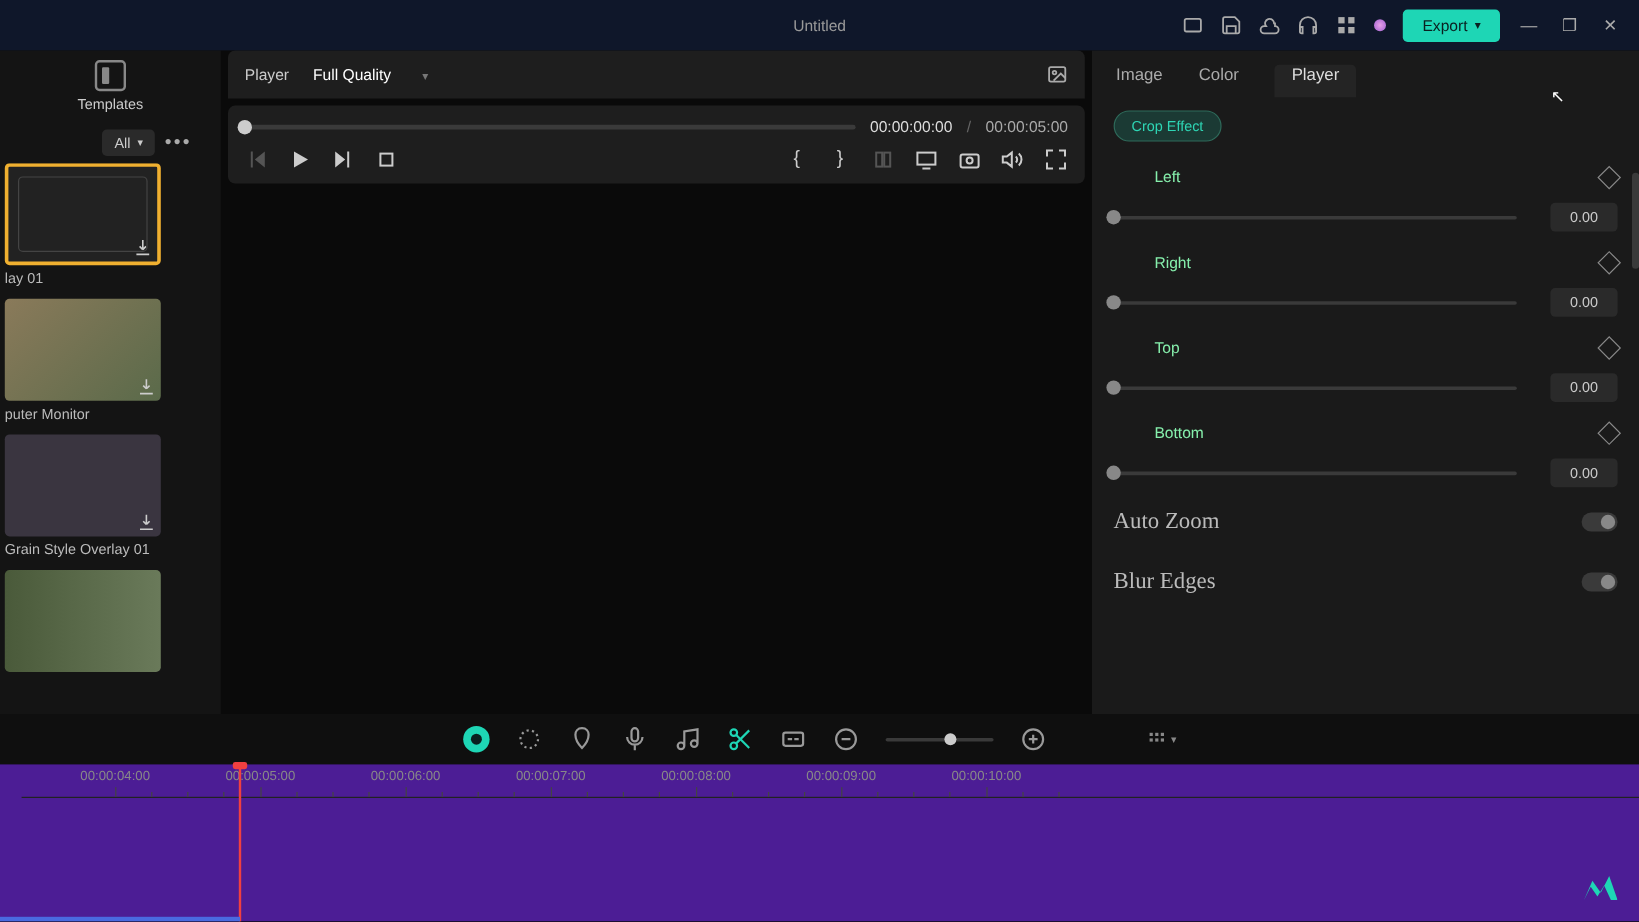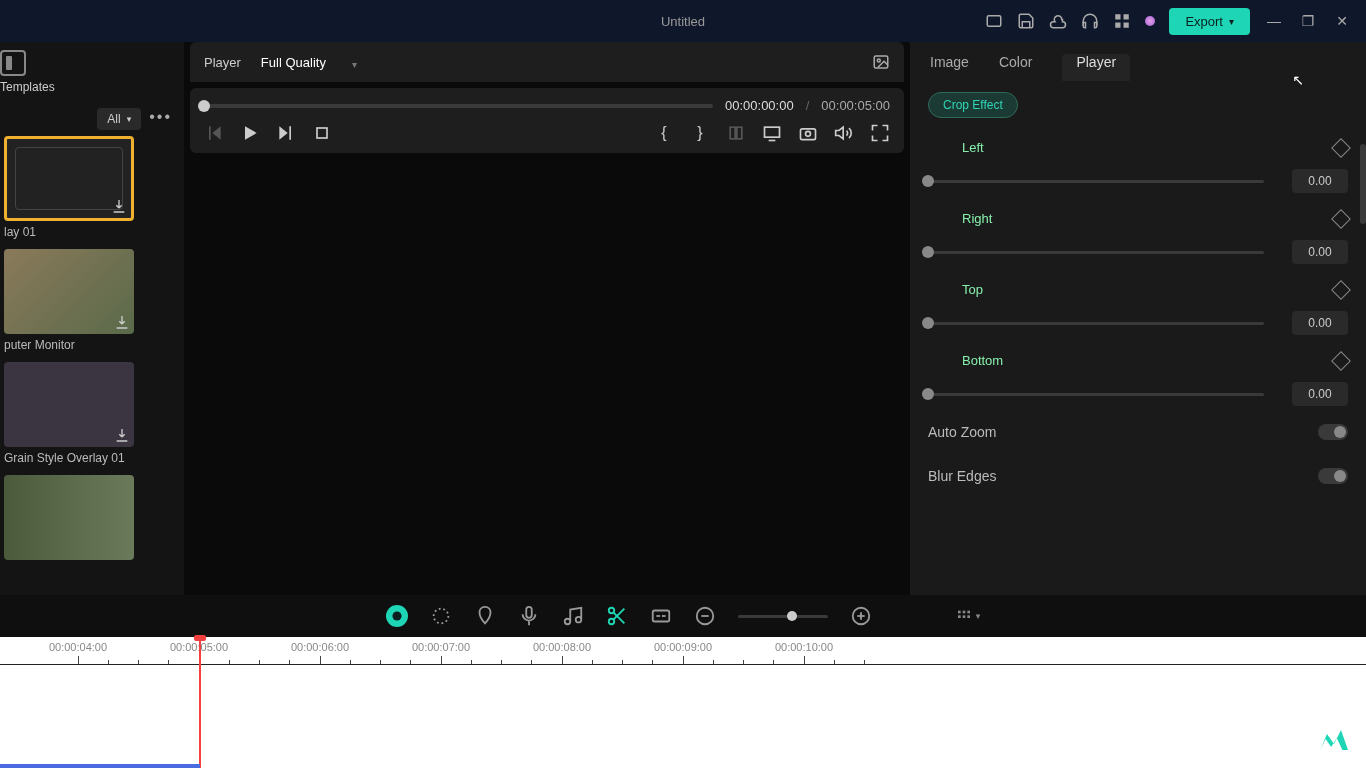--- a/index.html
+++ b/index.html
@@ -11,25 +11,25 @@
 .titlebar-right { position: absolute; right: 0; display: flex; align-items: center; gap: 14px; padding-right: 14px; }
 .titlebar-icon { width: 18px; height: 18px; color: #aaa; cursor: pointer; display:flex; align-items:center; justify-content:center; }
 .titlebar-icon.dot { width:10px; height:10px; background: radial-gradient(circle,#e8a0e8,#a060d0); border-radius:50%; }
 .export-btn { background:#1ed6b5; color:#0a2020; padding:6px 16px; border-radius:4px; font-size:13px; font-weight:500; display:flex; align-items:center; gap:6px; cursor:pointer; }
 .export-btn::after { content:"▾"; font-size:10px; }
 .win-btn { width:20px; height:20px; color:#aaa; cursor:pointer; display:flex; align-items:center; justify-content:center; font-size:14px; }
 
 
 .layout { display:flex; height:553px; }
 .left-panel { width:184px; background:#141414; display:flex; flex-direction:column; }
-.left-header { display:flex; flex-direction:column; align-items:flex-start; padding:8px 0; }
+.left-header { display:flex; flex-direction:column; align-items:center; padding:8px 0; }
 .templates-icon { width:26px; height:26px; border:2px solid #888; border-radius:4px; margin-bottom:4px; position:relative; }
 .templates-icon::before { content:""; position:absolute; left:4px; top:4px; bottom:4px; width:6px; background:#888; border-radius:1px; }
 .templates-label { color:#ccc; font-size:12px; }
-.filter-row { display:flex; align-items:flex-start; justify-content:flex-end; gap:8px; padding:6px 12px; }
+.filter-row { display:flex; align-items:center; justify-content:flex-end; gap:8px; padding:6px 24px; }
 .filter-all { background:#2a2a2a; border-radius:4px; padding:4px 10px; font-size:12px; color:#ccc; display:flex; align-items:center; gap:6px; cursor:pointer; }
 .filter-all::after { content:"▾"; font-size:9px; }
 .filter-more { color:#aaa; font-size:16px; letter-spacing:2px; cursor:pointer; }
 .template-list { flex:1; overflow-y:auto; padding:0 4px; }
 .template-item { margin-bottom:6px; position:relative; }
 .template-thumb { width:130px; height:85px; background:#222; border-radius:4px; position:relative; overflow:hidden; margin-left:0; }
 .template-thumb.selected { border:3px solid #f0b030; }
 .template-thumb.selected::after { content:""; position:absolute; inset:8px; border:1px solid #444; border-radius:4px; }
 .template-thumb .dl-icon { position:absolute; right:4px; bottom:4px; width:16px; height:16px; color:#ccc; }
 .template-thumb.photo { background:linear-gradient(135deg,#8a7a5a,#5a6a4a); }
@@ -89,35 +89,35 @@
 .prop-group { padding:14px 18px 4px; }
 .prop-header { display:flex; align-items:center; justify-content:space-between; margin-bottom:14px; }
 .prop-label { font-size:13px; color:#86efac;margin-left:34px; }
 .keyframe-btn { width:14px; height:14px; border:1.5px solid #888; transform:rotate(45deg); cursor:pointer; }
 .prop-slider-row { display:flex; align-items:center; gap:28px; }
 .prop-track { flex:1; height:3px; background:#3a3a3a; border-radius:2px; position:relative; }
 .prop-thumb { position:absolute; left:0; top:50%; width:12px; height:12px; background:#888; border-radius:50%; transform:translate(-50%,-50%); cursor:pointer; }
 .prop-value { width:56px; background:#2a2a2a; border-radius:4px; padding:5px 0; font-size:12px; color:#ccc; text-align:center; }
 
 .switch-row { display:flex; align-items:center; justify-content:space-between; padding:14px 18px; }
-.switch-label { font-size:14px; color:#bbb; }
+.switch-label { font-size:19px; color:#bbb;font-family:Liberation Serif, serif; }
 .toggle-off { width:30px; height:16px; background:#3a3a3a; border-radius:8px; position:relative; cursor:pointer; }
 .toggle-off::after { content:""; position:absolute; right:2px; top:2px; width:12px; height:12px; background:#888; border-radius:50%; }
 
 
 .timeline-toolbar { height:42px; display:flex; align-items:center; justify-content:center; gap:22px; background:#0f0f0f; padding:0 16px; }
 .tl-btn { width:22px; height:22px; color:#999; cursor:pointer; display:flex; align-items:center; justify-content:center; }
 .tl-btn.green { background:#1ed6b5; color:#0a2020; border-radius:50%; }
 .zoom-track { width:90px; height:3px; background:#3a3a3a; border-radius:2px; position:relative; }
 .zoom-thumb { position:absolute; left:60%; top:50%; width:10px; height:10px; background:#ccc; border-radius:50%; transform:translate(-50%,-50%); }
 .tl-grid-btn { color:#888; cursor:pointer; display:flex; align-items:center; gap:4px; }
 .tl-grid-btn::after { content:"▾"; font-size:9px; }
 
 
-.timeline-area { background:#ffffff; height:131px; position:relative; }
+.timeline-area { background:#4c1d95; height:131px; position:relative;padding-left:18px; }
 .ruler { height:28px; position:relative; border-bottom:1px solid #222; }
 .ruler-mark { position:absolute; top:4px; font-size:11px; color:#888; transform:translateX(-50%); }
 .ruler-tick { position:absolute; bottom:0; width:1px; height:8px; background:#444; }
 .ruler-tick.minor { height:4px; }
 .playhead { position:absolute; top:0; width:2px; height:100%; background:#f04040; }
 .playhead::before { content:""; position:absolute; top:-2px; left:-5px; width:12px; height:6px; background:#f04040; border-radius:2px; }
 .timeline-bottom-bar { position:absolute; bottom:0; left:0; width:200px; height:4px; background:#4a6ae0; }
 
 .logo-corner { position:absolute; right:18px; bottom:18px; width:28px; height:20px; background:#1ed6b5; clip-path:polygon(0 100%,25% 20%,50% 70%,75% 0,100% 100%,80% 100%,60% 40%,40% 85%,20% 45%); }
 svg { width:100%; height:100%; }

